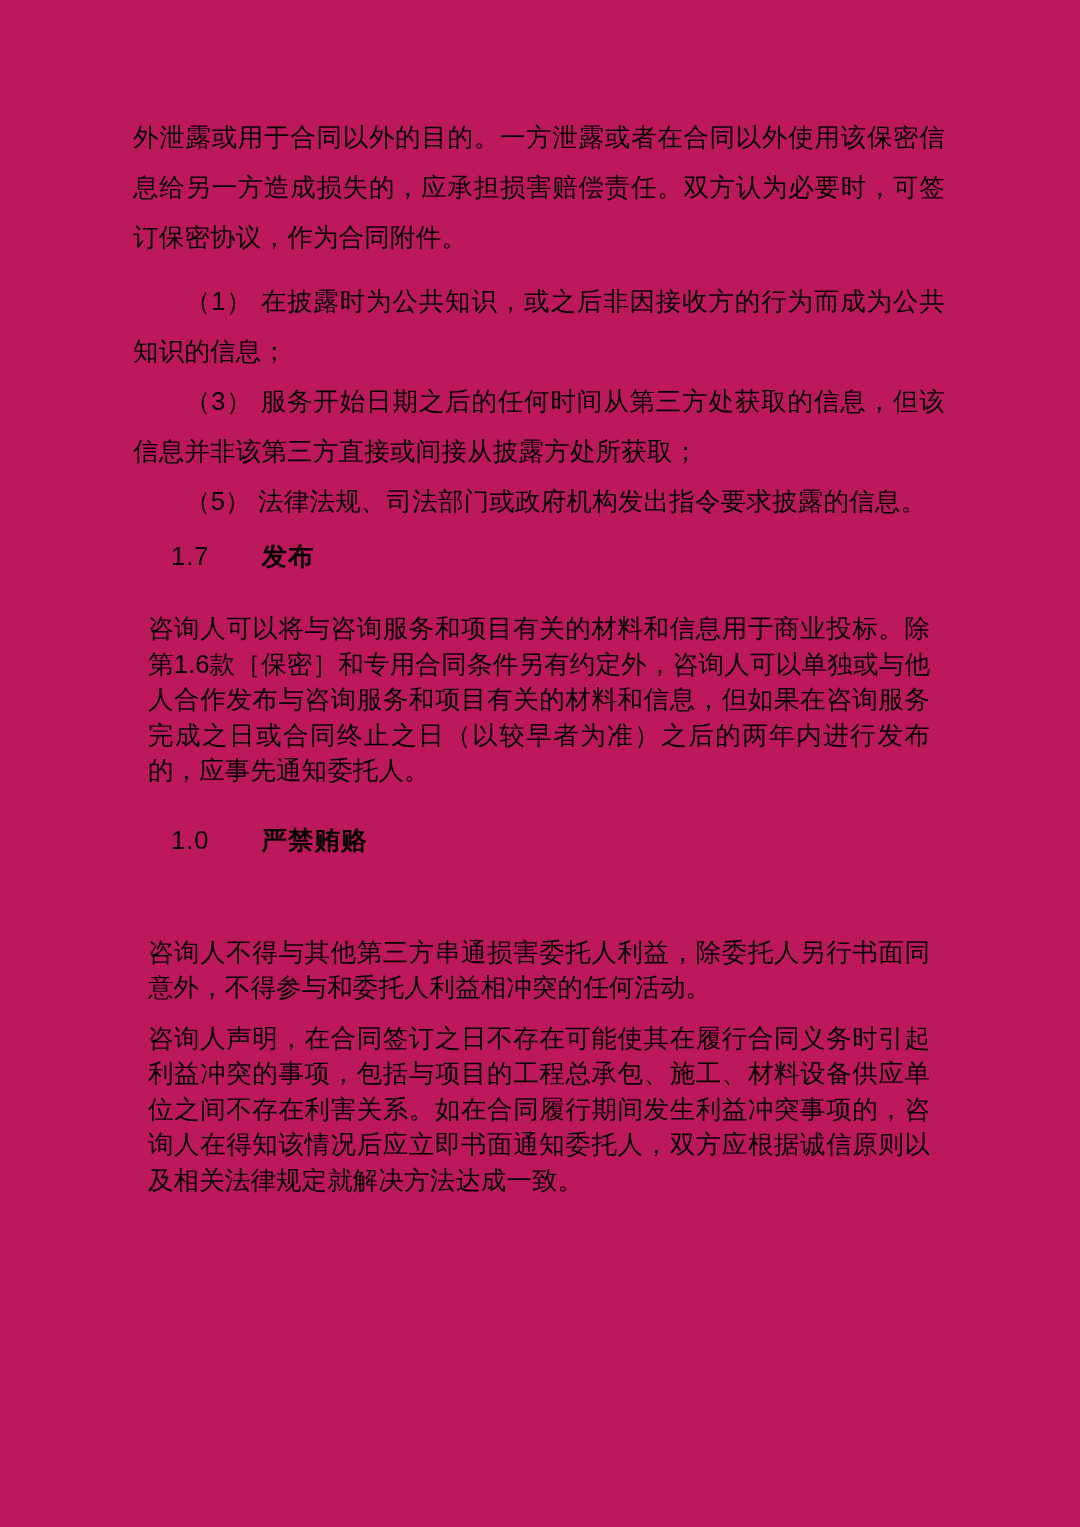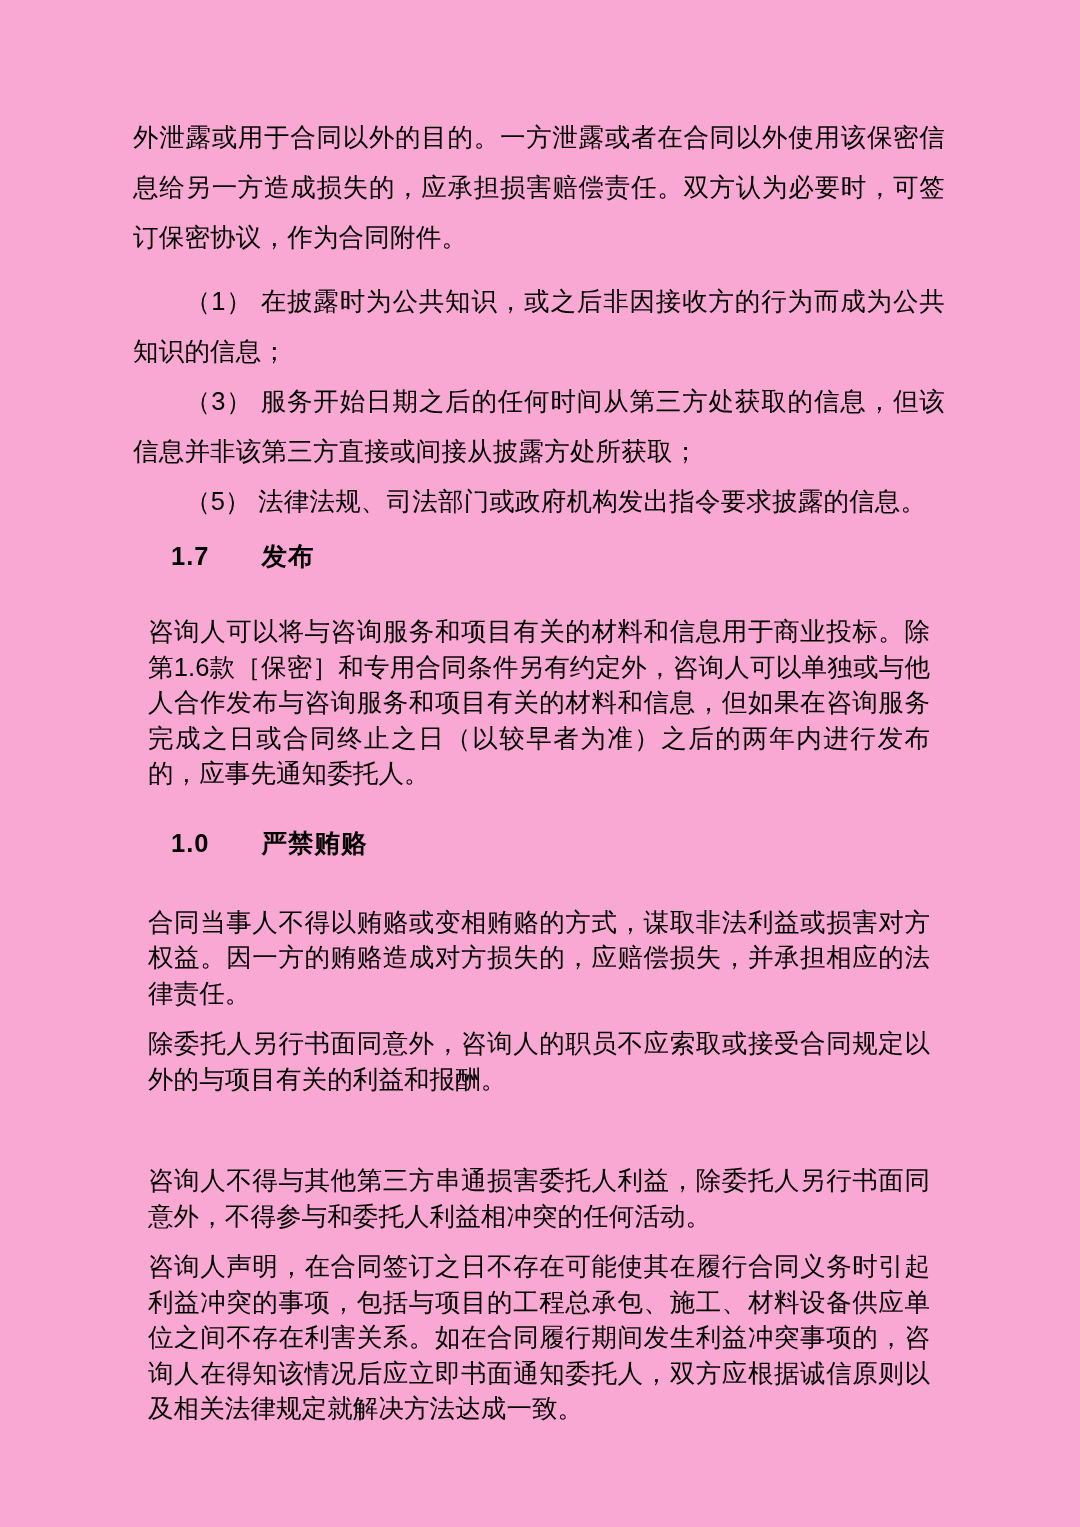--- a/index.html
+++ b/index.html
@@ -12,21 +12,21 @@
     height: 1527px;
     font-family: "Liberation Sans", "DejaVu Sans", sans-serif;
     color: #000000;
     -webkit-font-smoothing: antialiased;
   }
 
   .page {
     position: relative;
     width: 1080px;
     height: 1527px;
-    background: #f9a8d4;
+    background: #be185d;
     box-sizing: border-box;
     padding: 112px 135px 100px 133px;
     overflow: hidden;
   }
 
   .content {
     width: 812px;
   }
 
   
@@ -55,31 +55,30 @@
   
   .heading {
     display: block;
     font-size: 25.5px;
     line-height: 44px;
     margin: 0;
     padding-left: 38px;
     white-space: nowrap;
   }
   .heading .num {
-    font-weight: bold;
+    font-weight: normal;
     letter-spacing: 1px;
   }
   .heading .gap {
     display: inline-block;
     width: 52px;
   }
   .heading .title {
     font-weight: bold;
     letter-spacing: 1px;
-    font-family: Liberation Mono, monospace;
   }
 
   .sp-8  { height: 8px; }
   .sp-14 { height: 14px; }
   .sp-18 { height: 18px; }
   .sp-22 { height: 22px; }
 </style>
 </head>
 <body>
 
@@ -109,24 +108,20 @@
     <div class="tight">
       <p>咨询人可以将与咨询服务和项目有关的材料和信息用于商业投标。除第1.6款［保密］和专用合同条件另有约定外，咨询人可以单独或与他人合作发布与咨询服务和项目有关的材料和信息，但如果在咨询服务完成之日或合同终止之日（以较早者为准）之后的两年内进行发布的，应事先通知委托人。</p>
     </div>
 
     <div class="sp-14"></div>
 
     <div class="heading"><span class="num">1.0</span><span class="gap"></span><span class="title">严禁贿赂</span></div>
 
     <div class="sp-22"></div>
 
-    <div class="tight">
-      <p>合同当事人不得以贿赂或变相贿赂的方式，谋取非法利益或损害对方权益。因一方的贿赂造成对方损失的，应赔偿损失，并承担相应的法律责任。</p>
-      <p>除委托人另行书面同意外，咨询人的职员不应索取或接受合同规定以外的与项目有关的利益和报酬。</p>
-    </div>
 
     <div class="sp-14"></div>
 
 
     <div class="sp-22"></div>
 
     <div class="tight">
       <p>咨询人不得与其他第三方串通损害委托人利益，除委托人另行书面同意外，不得参与和委托人利益相冲突的任何活动。</p>
       <p>咨询人声明，在合同签订之日不存在可能使其在履行合同义务时引起利益冲突的事项，包括与项目的工程总承包、施工、材料设备供应单位之间不存在利害关系。如在合同履行期间发生利益冲突事项的，咨询人在得知该情况后应立即书面通知委托人，双方应根据诚信原则以及相关法律规定就解决方法达成一致。</p>
     </div>

